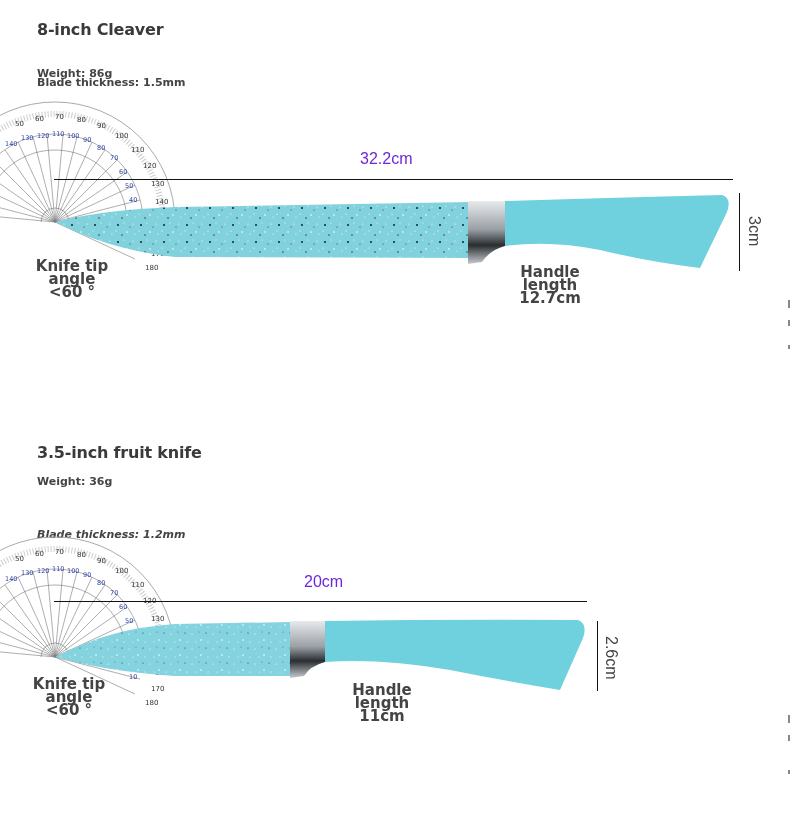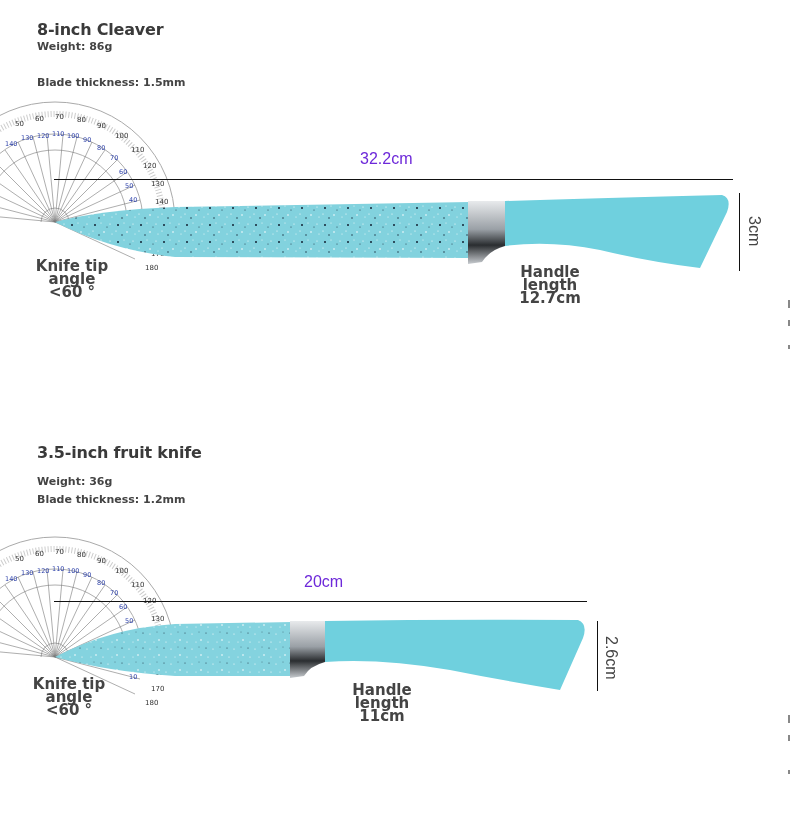--- a/index.html
+++ b/index.html
@@ -14,21 +14,21 @@
   .vline { width: 1px; background: #111; }
   .vtext { writing-mode: vertical-rl; font-family: "Liberation Sans", sans-serif; font-size: 16px; color: #444; }
   svg { position: absolute; overflow: visible; }
   .edgemark { position:absolute; width:2px; background:#888; }
 </style>
 </head>
 <body>
 
 <div>
   <div class="abs title" style="left:37px;top:20px;">8-inch Cleaver</div>
-  <div class="abs spec" style="left:37px;top:40px;text-align:center;">Weight: 86g</div>
+  <div class="abs spec" style="left:37px;top:67px;text-align:center;">Weight: 86g</div>
   <div class="abs spec" style="left:37px;top:76px;">Blade thickness: 1.5mm</div>
 
   <svg style="left:0;top:0;" width="200" height="290">
     <g transform="translate(55,222)">
       <path d="M -120 0 A 120 120 0 0 1 120 0" fill="none" stroke="#aaa" stroke-width="1"></path>
       <path d="M -108 0 A 108 108 0 0 1 108 0" fill="none" stroke="#ccc" stroke-width="6" stroke-dasharray="1 2"></path>
       <path d="M -88 0 A 88 88 0 0 1 88 0" fill="none" stroke="#999" stroke-width="0.8"></path>
       <path d="M -72 0 A 72 72 0 0 1 72 0" fill="none" stroke="#999" stroke-width="0.8"></path>
       <path d="M -14 0 A 14 14 0 0 1 14 0" fill="none" stroke="#999" stroke-width="0.8"></path>
       <g stroke="#777" stroke-width="0.6">
@@ -125,21 +125,21 @@
   </div>
   <div class="abs label" style="left:500px;top:266px;width:100px;">
     <div>Handle length</div>
     <div>12.7cm</div>
   </div>
 </div>
 
 <div>
   <div class="abs title" style="left:37px;top:443px;">3.5-inch fruit knife</div>
   <div class="abs spec" style="left:37px;top:475px;">Weight: 36g</div>
-  <div class="abs spec" style="left:37px;top:493px;">Blade thickness: 1.2mm</div>
+  <div class="abs spec" style="left:37px;top:528px;font-style:italic;">Blade thickness: 1.2mm</div>
 
   <svg style="left:0;top:0;" width="200" height="829">
     <g transform="translate(55,657)">
       <path d="M -120 0 A 120 120 0 0 1 120 0" fill="none" stroke="#aaa" stroke-width="1"></path>
       <path d="M -108 0 A 108 108 0 0 1 108 0" fill="none" stroke="#ccc" stroke-width="6" stroke-dasharray="1 2"></path>
       <path d="M -88 0 A 88 88 0 0 1 88 0" fill="none" stroke="#999" stroke-width="0.8"></path>
       <path d="M -72 0 A 72 72 0 0 1 72 0" fill="none" stroke="#999" stroke-width="0.8"></path>
       <path d="M -14 0 A 14 14 0 0 1 14 0" fill="none" stroke="#999" stroke-width="0.8"></path>
       <g stroke="#777" stroke-width="0.6">
         <line x1="0" y1="0" x2="-87" y2="-8"></line>

